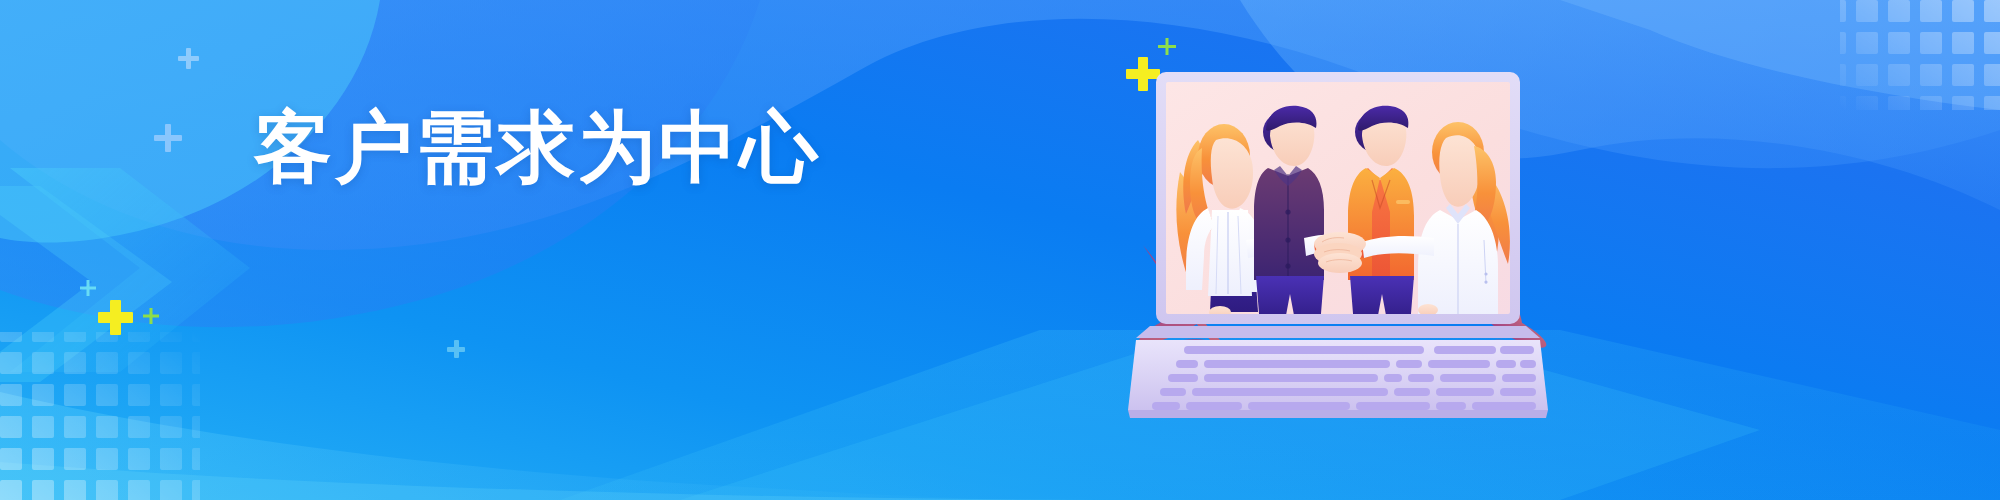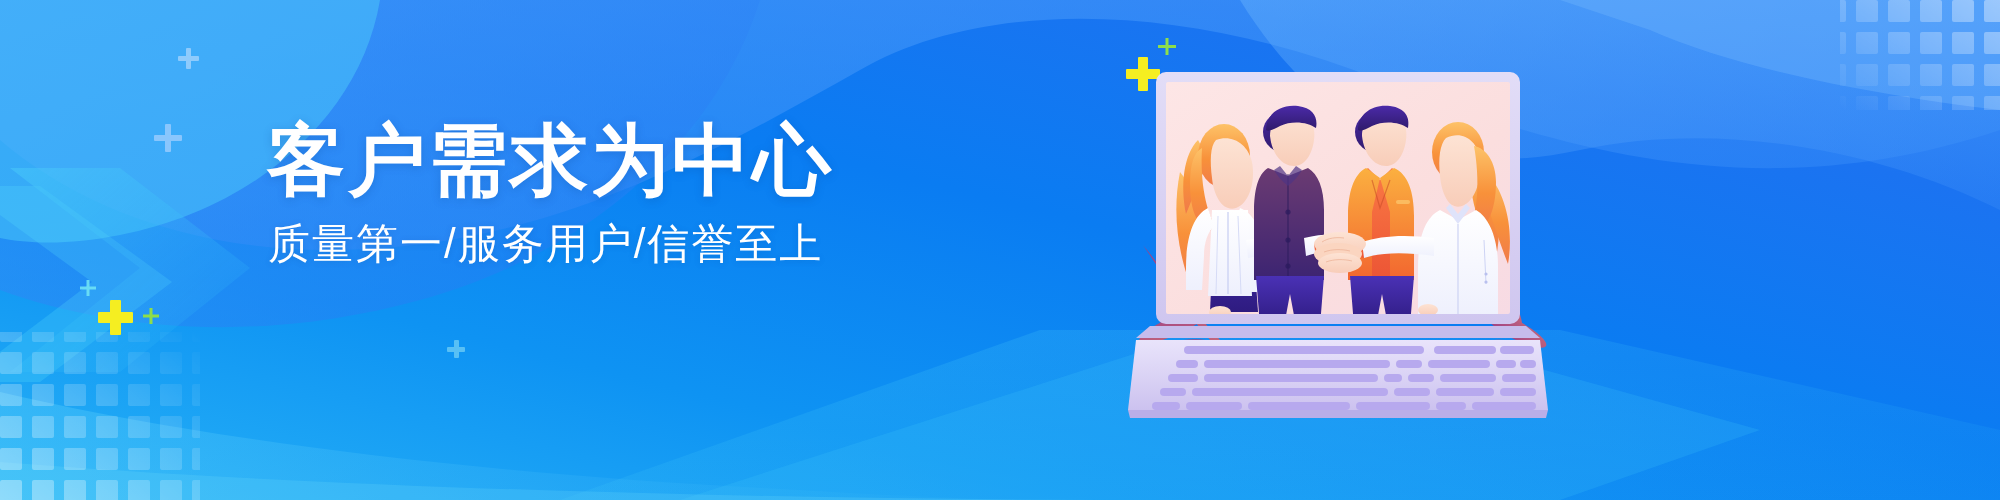--- a/index.html
+++ b/index.html
@@ -22,21 +22,21 @@
 
   
   .copy {
     position: absolute;
     left: 250px;
     top: 104px;
     width: 660px;
     z-index: 40;
   }
   .title {
-    margin: 17px;
+    margin: 4px;
     color: #ffffff;
     font-size: 78px;
     line-height: 1.0;
     font-weight: 700;
     letter-spacing: 3px;
     white-space: nowrap;
     text-shadow: 0 2px 10px rgba(2, 60, 140, 0.22);
     font-family: "Liberation Sans", "DejaVu Sans", sans-serif;
   }
   .subtitle {
@@ -193,21 +193,20 @@
       </g>
       <g fill="#7fd8f7" opacity="0.65">
         <rect x="454" y="340" width="5" height="18" rx="1"></rect>
         <rect x="447" y="347" width="18" height="5" rx="1"></rect>
       </g>
     </svg>
   </div>
 
   <div class="copy">
     <h1 class="title">客户需求为中心</h1>
-    <p class="subtitle">质量第一/服务用户/信誉至上</p>
   </div>
 
   <div class="illustration">
     <svg viewBox="0 0 420 400" xmlns="http://www.w3.org/2000/svg">
       <defs>
         <linearGradient id="screenBg" x1="0" y1="0" x2="1" y2="1">
           <stop offset="0%" stop-color="#fde6e6"></stop>
           <stop offset="60%" stop-color="#fbdede"></stop>
           <stop offset="100%" stop-color="#f7dbe4"></stop>
         </linearGradient>

